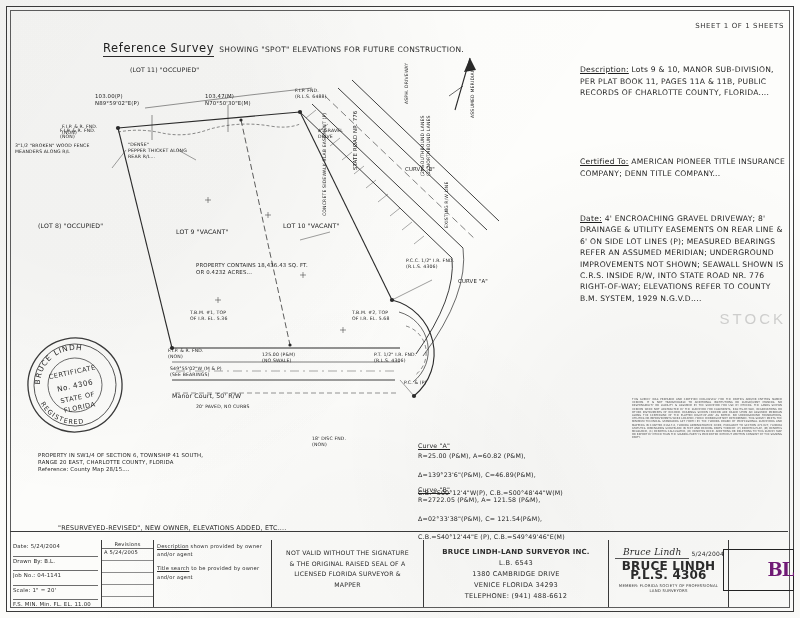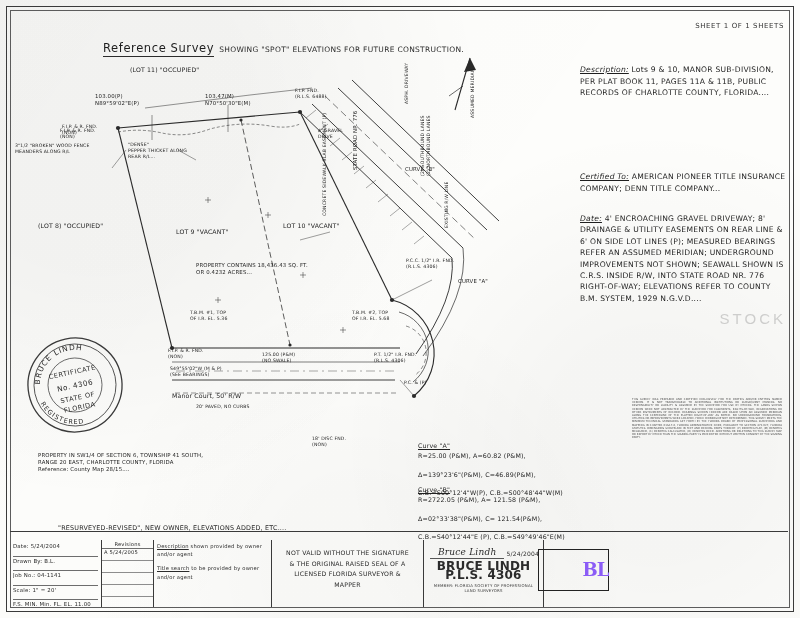--- a/index.html
+++ b/index.html
@@ -82,24 +82,24 @@
   }
 
   
   .rt {
     position: absolute;
     font-size: 7.6px;
     line-height: 11.6px;
     color: #1f1f1f;
     letter-spacing: 0.25px;
   }
-  .rt .lbl { text-decoration: underline; font-style: italic; }
+  .rt .lbl { text-decoration: underline; }
   .rt-desc { left: 580px; top: 56px; width: 208px; }
   .rt-surveyfor { left: 580px; top: 122px; width: 208px; }
-  .rt-certified { left: 580px; top: 163px; width: 208px; }
+  .rt-certified { left: 580px; top: 148px; width: 208px; }
   .rt-notes { left: 580px; top: 205px; width: 206px; line-height: 11.4px; }
 
   
   .legalese {
     position: absolute;
     left: 632px; top: 398px;
     width: 150px;
     height: 120px;
     font-size: 2.6px;
     line-height: 3.2px;
@@ -181,21 +181,21 @@
   .tb-sign .mem { font-size: 3.9px; line-height: 5.4px; margin-top: 3px; color: #3c3c3c; }
   .tb-logo { width: 59px; border-right: none; display: flex; align-items: center; justify-content: center; }
   .logo-box {
     width: 40px; height: 40px;
     border: 1.2px solid #222;
     display: flex; align-items: center; justify-content: center;
     font-family: "DejaVu Serif", serif;
     font-weight: bold;
     font-size: 18px;
     letter-spacing: -1px;
-    color: #8b5cf6;
+    color: #701a75;
     padding-left: 44px;
   }
 
   
   .watermark {
     position: absolute;
     right: 14px; top: 282px;
     font-size: 15px;
     letter-spacing: 3px;
     color: rgba(120,120,120,0.33);
@@ -462,20 +462,27 @@
       <span>to be provided by owner and/or agent</span>
     </div>
 
     <div class="tb-cell tb-valid hand">
       <div>NOT VALID WITHOUT THE SIGNATURE</div>
       <div>&amp; THE ORIGINAL RAISED SEAL OF A</div>
       <div>LICENSED FLORIDA SURVEYOR &amp;</div>
       <div>MAPPER</div>
     </div>
 
+    <div class="tb-cell tb-firm hand">
+      <div class="nm">BRUCE LINDH-LAND SURVEYOR INC.</div>
+      <div>L.B. 6543</div>
+      <div>1380 CAMBRIDGE DRIVE</div>
+      <div>VENICE  FLORIDA  34293</div>
+      <div>TELEPHONE:  (941) 488-6612</div>
+    </div>
 
     <div class="tb-cell tb-sign hand">
       <div style="display:flex; justify-content:space-between; font-size:6px;">
         <span class="sig" style="flex:1;">Bruce Lindh</span>
         <span style="align-self:flex-end; padding-bottom:4px;">5/24/2004</span>
       </div>
       <div class="pls">BRUCE LINDH  P.L.S. 4306</div>
       <div class="mem">MEMBER: FLORIDA SOCIETY OF PROFESSIONAL LAND SURVEYORS</div>
     </div>
 

